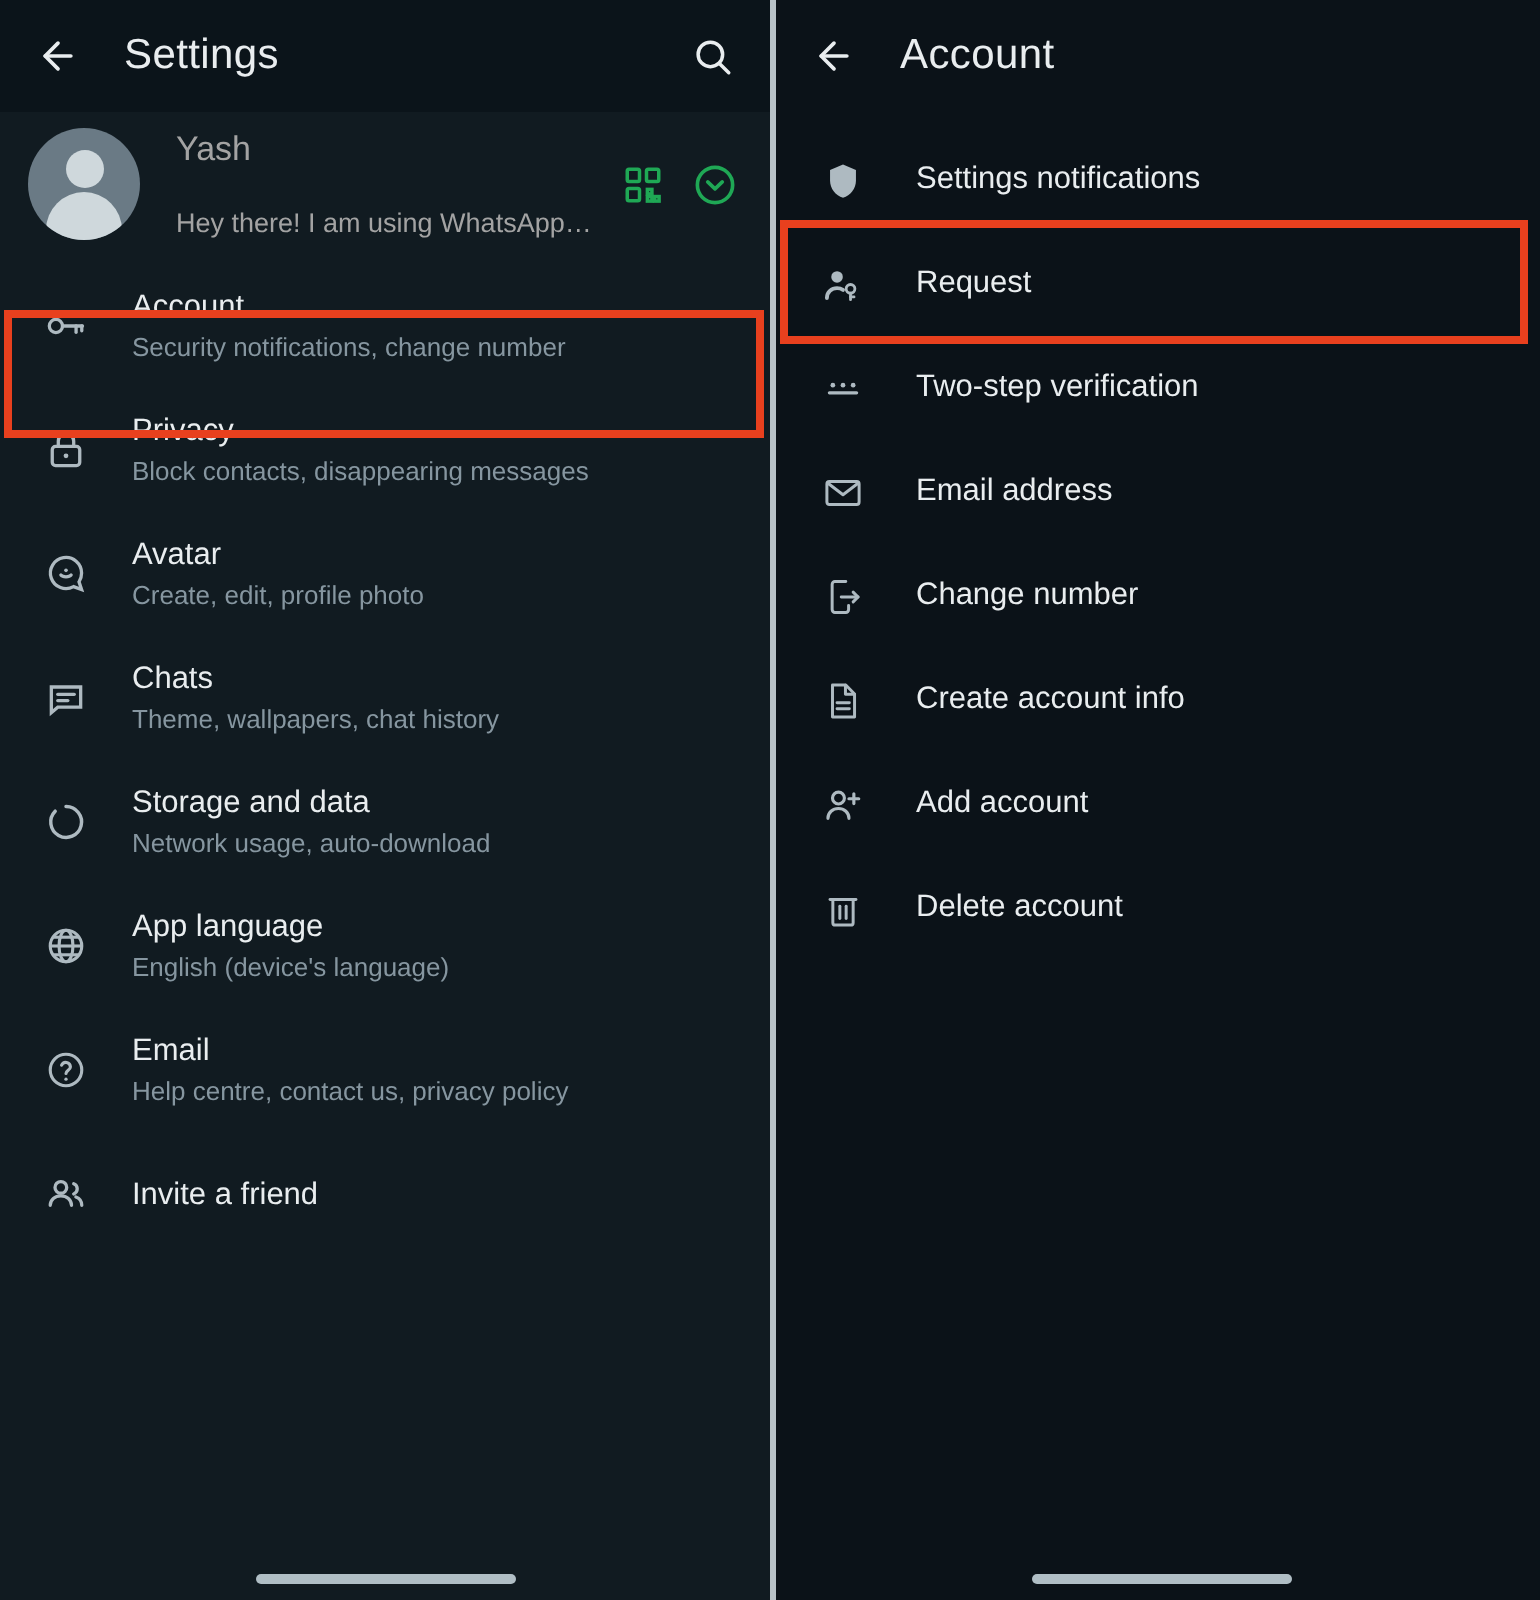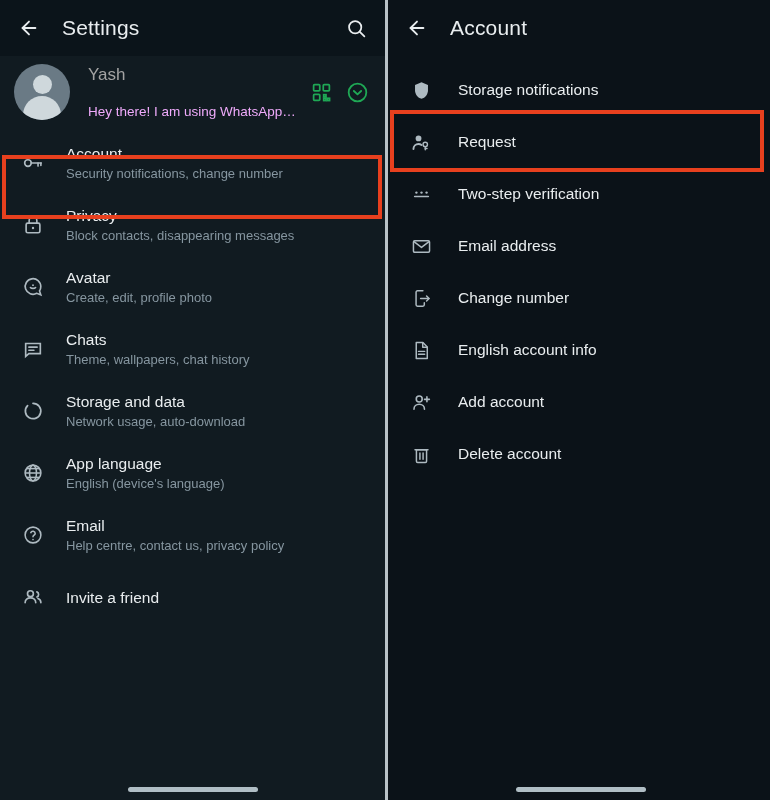--- a/index.html
+++ b/index.html
@@ -105,21 +105,21 @@
     flex: 1 1 auto;
     min-width: 0;
   }
   .profile-name {
     font-size: 17px;
     color: #a3a3a3;
     line-height: 22px;
   }
   .profile-status {
     font-size: 13.5px;
-    color: #f0abfc;
+    color: #a3a3a3;
     line-height: 19px;
     margin-top: 16px;
     white-space: nowrap;
     overflow: hidden;
     text-overflow: clip;
   }
   .profile-actions {
     display: flex;
     align-items: center;
     gap: 14px;
@@ -398,21 +398,21 @@
     </div>
 
     <div class="account-list">
 
       <div class="account-item">
         <div class="account-icon">
           <svg width="21" height="21" viewBox="0 0 24 24" fill="#aebac1" stroke="none">
             <path d="M12 2.6 4.6 5.7v6c0 4.5 3.1 8.7 7.4 9.8 4.3-1.1 7.4-5.3 7.4-9.8v-6L12 2.6z"></path>
           </svg>
         </div>
-        <div class="account-label">Storage notifications</div>
+        <div class="account-label">Settings notifications</div>
       </div>
 
       <div class="account-item">
         <div class="account-icon">
           <svg width="21" height="21" viewBox="0 0 24 24" fill="none" stroke="#aebac1" stroke-width="1.6" stroke-linecap="round">
             <circle cx="8.6" cy="7.4" r="3.3" fill="#aebac1" stroke="none"></circle>
             <path d="M2.8 19.4c0-3.2 2.6-5.6 5.8-5.6 1.3 0 2.5.4 3.4 1" stroke="#aebac1" stroke-width="2.2"></path>
             <circle cx="16.3" cy="14.2" r="2.5"></circle>
             <line x1="16.3" y1="16.7" x2="16.3" y2="20.4"></line>
             <line x1="16.3" y1="18.8" x2="18.3" y2="18.8"></line>
@@ -456,21 +456,21 @@
 
       <div class="account-item">
         <div class="account-icon">
           <svg width="21" height="21" viewBox="0 0 24 24" fill="none" stroke="#aebac1" stroke-width="1.7" stroke-linejoin="round" stroke-linecap="round">
             <path d="M6 2.9h7.6L18.6 8v13.1H6V2.9z"></path>
             <polyline points="13.4,3 13.4,8.2 18.5,8.2"></polyline>
             <line x1="8.6" y1="13" x2="15.6" y2="13"></line>
             <line x1="8.6" y1="16.4" x2="15.6" y2="16.4"></line>
           </svg>
         </div>
-        <div class="account-label">English account info</div>
+        <div class="account-label">Create account info</div>
       </div>
 
       <div class="account-item">
         <div class="account-icon">
           <svg width="21" height="21" viewBox="0 0 24 24" fill="none" stroke="#aebac1" stroke-width="1.8" stroke-linecap="round">
             <circle cx="9.4" cy="8" r="3.4"></circle>
             <path d="M3.4 19.6c0-3.3 2.7-5.6 6-5.6s6 2.3 6 5.6"></path>
             <line x1="18.2" y1="5.6" x2="18.2" y2="11.2"></line>
             <line x1="15.4" y1="8.4" x2="21" y2="8.4"></line>
           </svg>

